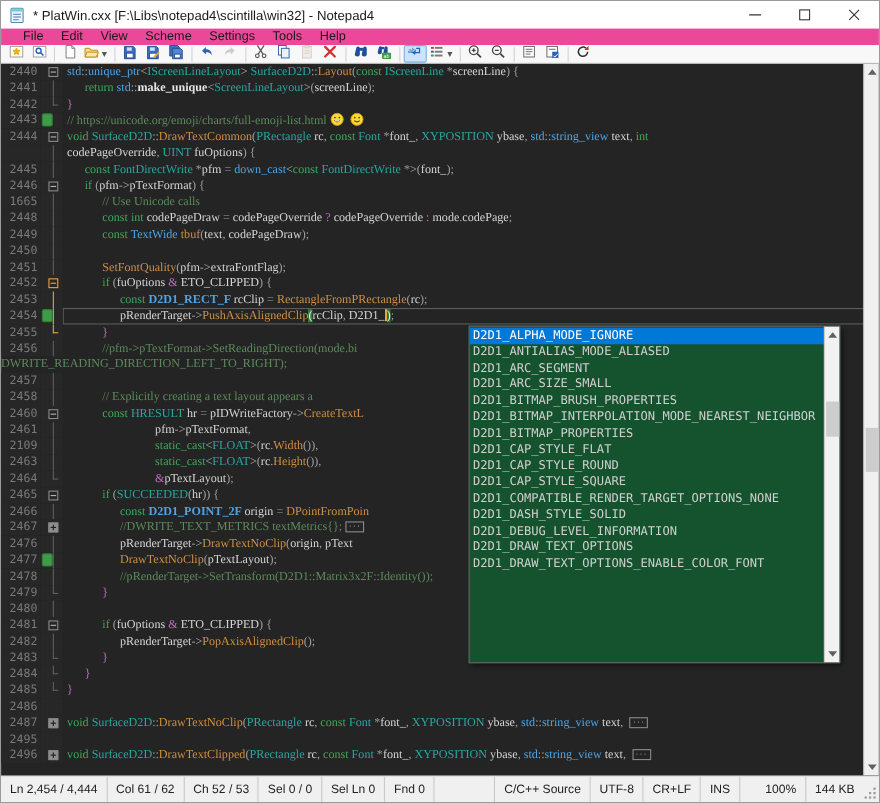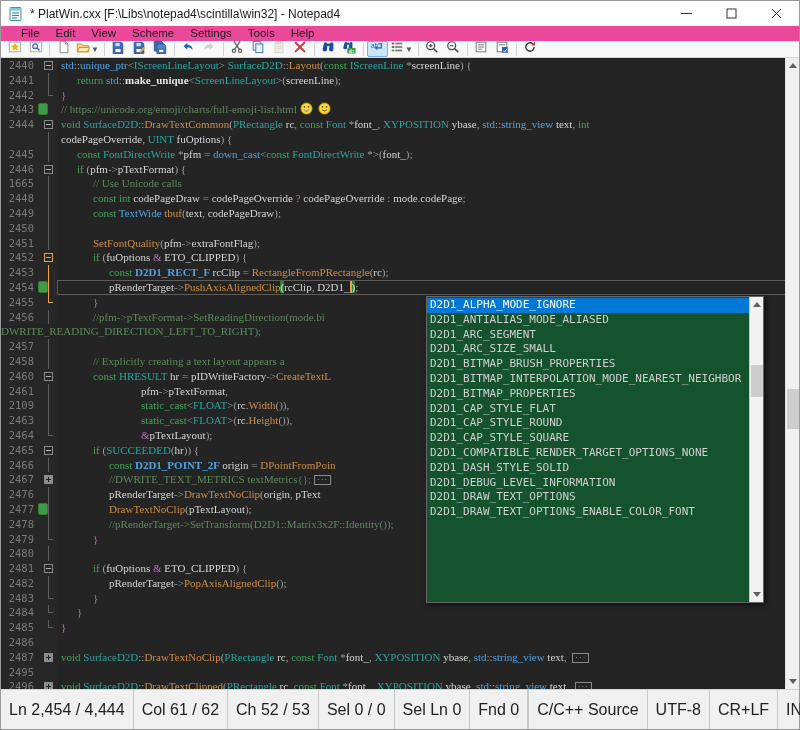--- a/index.html
+++ b/index.html
@@ -81,22 +81,22 @@
   .popup{position:absolute;left:425px;top:238px;width:338px;height:307px;background:#14532d;
          border:1px solid #666;box-shadow:2px 2px 5px rgba(0,0,0,.55);display:flex;z-index:10}
   .pp-list{flex:1;overflow:hidden;padding-top:1px}
   .pp-item{height:14.8px;line-height:14.8px;font-family:"DejaVu Sans Mono",monospace;font-size:11px;
            color:#cfcfcf;padding:0 3px;white-space:pre}
   .pp-item.sel{background:var(--accent);color:#fff}
   .pp-scroll{width:14px;background:#f2f2f2;border-left:1px solid #c9c9c9;position:relative;flex:none}
   .pp-thumb{top:68px;height:32px}
 
   
-  .statusbar{height:40px;background:#f0f0f0;border-top:1px solid #d4d4d4;display:flex;align-items:stretch;
-             font-size:16px;color:#222;flex:none}
+  .statusbar{height:24px;background:#f0f0f0;border-top:1px solid #d4d4d4;display:flex;align-items:stretch;
+             font-size:11px;color:#222;flex:none}
   .seg{display:flex;align-items:center;padding:0 8px;border-right:1px solid #c9c9c9;white-space:nowrap}
   .seg.no-r{border-right:none}
   .sb-spacer{flex:1}
   .grip{width:14px;position:relative}
   .grip::after{content:"";position:absolute;right:3px;bottom:3px;width:2px;height:2px;background:#9a9a9a;
     box-shadow:-4px 0 #9a9a9a,0 -4px #9a9a9a,-8px 0 #9a9a9a,-4px -4px #9a9a9a,0 -8px #9a9a9a}
 </style>
 </head>
 <body>
 

